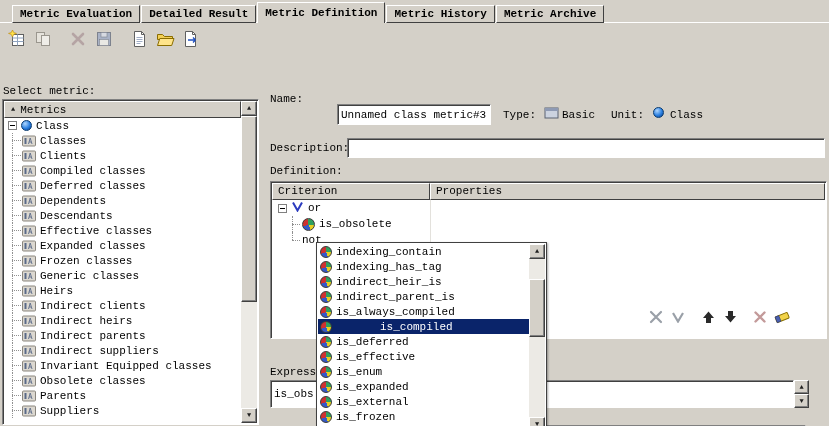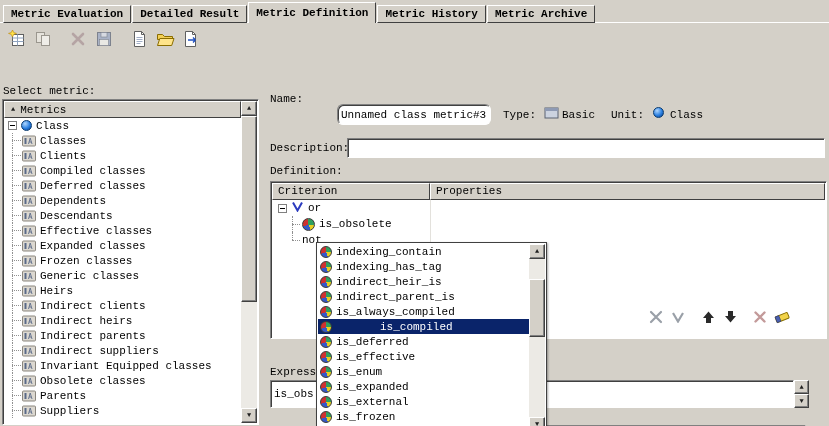--- a/index.html
+++ b/index.html
@@ -3,21 +3,21 @@
 <meta charset="utf-8">
 <style>
   * { margin:0; padding:0; box-sizing:border-box; }
   html,body { width:829px; height:426px; }
   body { font-family:"Liberation Mono","DejaVu Sans Mono",monospace; font-size:11px; color:#000; background:#d4d0c8; }
   #screen { position:relative; width:829px; height:426px; background:#d4d0c8; overflow:hidden; }
   .abs { position:absolute;margin-top:33px; }
   .raised { background:#d4d0c8; border:1px solid; border-color:#ffffff #404040 #404040 #ffffff; box-shadow:inset -1px -1px 0 #808080; }
 
   
-  .tabbar { position:absolute; left:3px; top:2px; height:21px; display:flex; align-items:flex-end; z-index:2;text-align:center; }
+  .tabbar { position:absolute; left:12px; top:2px; height:21px; display:flex; align-items:flex-end; z-index:2;text-align:center; }
   .tabline { position:absolute; left:0; top:22px; width:829px; border-top:1px solid #ffffff; z-index:1; }
   .tab { height:18px; padding:2px 7px 0; font-weight:bold; background:#d4d0c8; border:1px solid; border-color:#ffffff #404040 #404040 #ffffff; margin-right:1px; white-space:nowrap; cursor:default; }
   .tab.active { height:21px; padding-top:4px; border-bottom:none; position:relative; z-index:3;margin-top:14px; }
 
   
   .toolbar { position:absolute; left:4px; top:26px; height:26px; display:flex; align-items:center; }
   .tbtn { width:26px; height:26px; border:none; background:transparent; display:flex; align-items:center; justify-content:center; padding:0; }
   .tsep { width:9px; height:1px; }
 
   
@@ -404,21 +404,21 @@
     <span>
       <svg width="12" height="11" viewBox="0 0 12 11">
         <rect x="0.5" y="0.5" width="11" height="10" fill="#fff" stroke="#50586a"></rect>
         <rect x="0.5" y="0.5" width="11" height="3" fill="#8098c0"></rect>
       </svg>
     </span>
     <span>Group</span>
   </button>
 
   <div class="abs lbl" style="left:270px;top:60px">Name:</div>
-  <input class="abs field" style="left: 337px; top: 71px; width: 154px; height: 21px; border-radius: 6px;" value="Unnamed class metric#3">
+  <input class="abs field" style="left: 337px; top: 71px; width: 154px; height: 21px;" value="Unnamed class metric#3">
   <div class="abs lbl" style="left:503px;top:76px">Type:</div>
   <span class="abs" style="left:544px;top:73px">
     <svg width="15" height="14" viewBox="0 0 15 14">
       <rect x="1" y="2" width="13" height="10" fill="#ccd3e0" stroke="#5a6272"></rect>
       <rect x="1" y="2" width="13" height="3" fill="#8violet"></rect>
       <rect x="1" y="2" width="13" height="3" fill="#8e9ab4"></rect>
     </svg>
   </span>
   <div class="abs lbl" style="left:562px;top:76px">Basic</div>
   <div class="abs lbl" style="left:611px;top:76px">Unit:</div>

